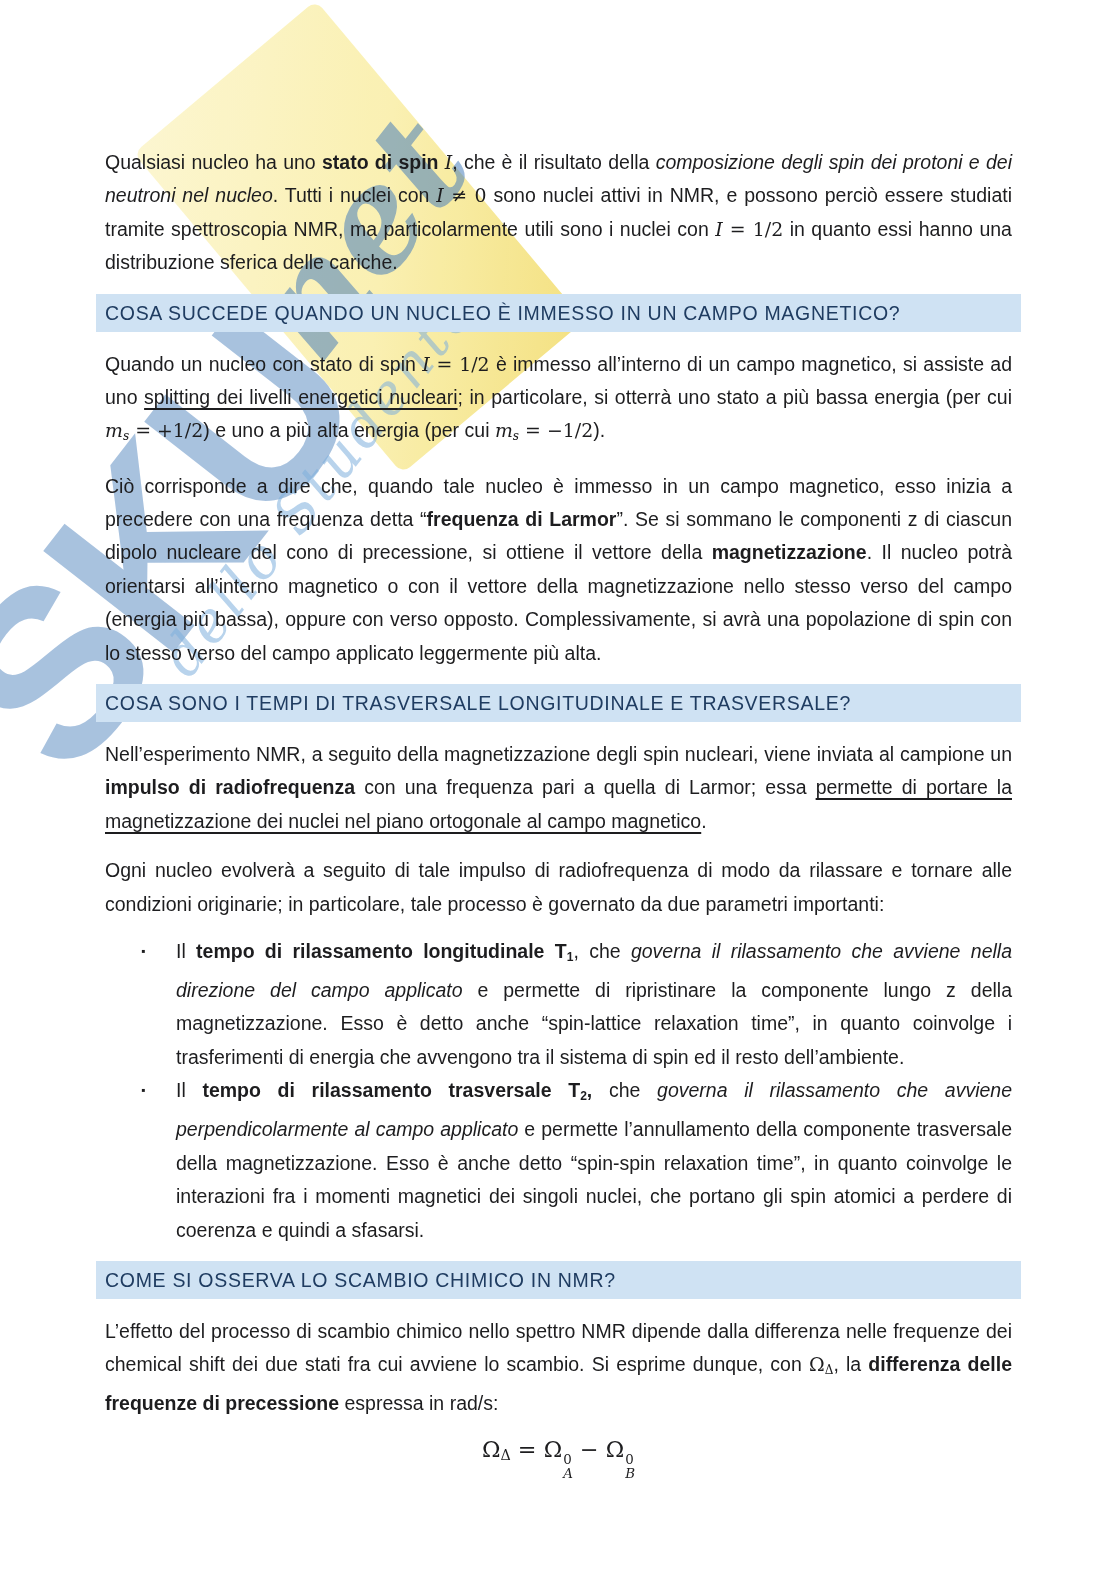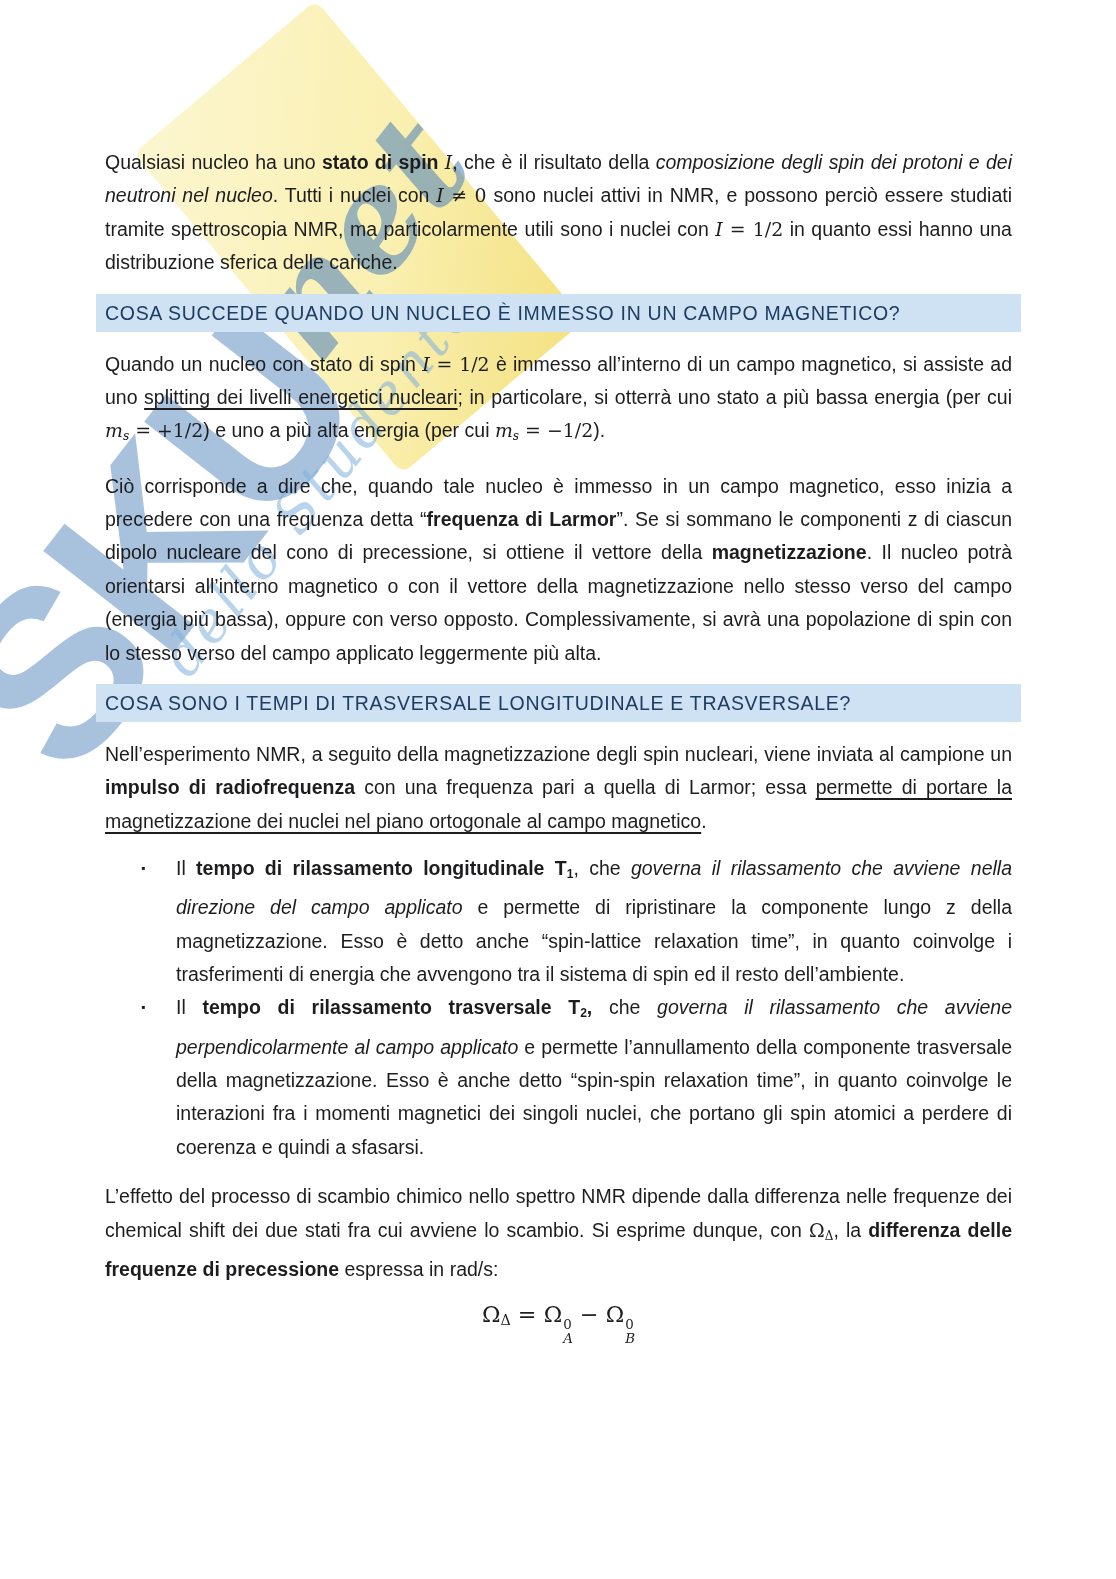--- a/index.html
+++ b/index.html
@@ -82,32 +82,34 @@
   <div class="content">
 
     <p><span class="seg">Qualsiasi nucleo ha uno </span><span class="seg b">stato di spin</span><span class="seg"> </span><span class="seg m">I</span><span class="seg">, che è il risultato della </span><span class="seg i">composizione degli spin dei protoni e dei neutroni nel nucleo</span><span class="seg">. Tutti i nuclei con </span><span class="seg m">I</span><span class="seg mu"> ≠ 0</span><span class="seg"> sono nuclei attivi in NMR, e possono perciò essere studiati tramite spettroscopia NMR, ma particolarmente utili sono i nuclei con </span><span class="seg m">I</span><span class="seg mu"> = 1/2</span><span class="seg"> in quanto essi hanno una distribuzione sferica delle cariche.</span></p>
 
     <h2 class="sec">COSA SUCCEDE QUANDO UN NUCLEO È IMMESSO IN UN CAMPO MAGNETICO?</h2>
     <p><span class="seg">Quando un nucleo con stato di spin </span><span class="seg m">I</span><span class="seg mu"> = 1/2</span><span class="seg"> è immesso all’interno di un campo magnetico, si assiste ad uno </span><span class="seg u">splitting dei livelli energetici nucleari</span><span class="seg">; in particolare, si otterrà uno stato a più bassa energia (per cui </span><span class="seg m">m</span><span class="seg m sub">s</span><span class="seg mu"> = +1/2</span><span class="seg">) e uno a più alta energia (per cui </span><span class="seg m">m</span><span class="seg m sub">s</span><span class="seg mu"> = −1/2</span><span class="seg">).</span></p>
     <p><span class="seg">Ciò corrisponde a dire che, quando tale nucleo è immesso in un campo magnetico, esso inizia a precedere con una frequenza detta “</span><span class="seg b">frequenza di Larmor</span><span class="seg">”. Se si sommano le componenti z di ciascun dipolo nucleare del cono di precessione, si ottiene il vettore della </span><span class="seg b">magnetizzazione</span><span class="seg">. Il nucleo potrà orientarsi all’interno magnetico o con il vettore della magnetizzazione nello stesso verso del campo (energia più bassa), oppure con verso opposto. Complessivamente, si avrà una popolazione di spin con lo stesso verso del campo applicato leggermente più alta.</span></p>
 
     <h2 class="sec">COSA SONO I TEMPI DI TRASVERSALE LONGITUDINALE E TRASVERSALE?</h2>
     <p><span class="seg">Nell’esperimento NMR, a seguito della magnetizzazione degli spin nucleari, viene inviata al campione un </span><span class="seg b">impulso di radiofrequenza</span><span class="seg"> con una frequenza pari a quella di Larmor; essa </span><span class="seg u">permette di portare la magnetizzazione dei nuclei nel piano ortogonale al campo magnetico</span><span class="seg">.</span></p>
+    <p><span class="seg">Ogni nucleo evolverà a seguito di tale impulso di radiofrequenza di modo da rilassare e tornare alle condizioni originarie; in particolare, tale processo è governato da due parametri importanti:</span></p>
 
     <ul class="bullets">
       <li>
         <span class="marker">▪</span>
         <span class="li-body"><span class="seg">Il </span><span class="seg b">tempo di rilassamento longitudinale T</span><span class="seg b sub">1</span><span class="seg">, che </span><span class="seg i">governa il rilassamento che avviene nella direzione del campo applicato</span><span class="seg"> e permette di ripristinare la componente lungo z della magnetizzazione. Esso è detto anche “spin-lattice relaxation time”, in quanto coinvolge i trasferimenti di energia che avvengono tra il sistema di spin ed il resto dell’ambiente.</span></span>
       </li>
       <li>
         <span class="marker">▪</span>
         <span class="li-body"><span class="seg">Il </span><span class="seg b">tempo di rilassamento trasversale T</span><span class="seg b sub">2</span><span class="seg b">,</span><span class="seg"> che </span><span class="seg i">governa il rilassamento che avviene perpendicolarmente al campo applicato</span><span class="seg"> e permette l’annullamento della componente trasversale della magnetizzazione. Esso è anche detto “spin-spin relaxation time”, in quanto coinvolge le interazioni fra i momenti magnetici dei singoli nuclei, che portano gli spin atomici a perdere di coerenza e quindi a sfasarsi.</span></span>
       </li>
     </ul>
 
+    <h2 class="sec">COME SI OSSERVA LO SCAMBIO CHIMICO IN NMR?</h2>
     <p><span class="seg">L’effetto del processo di scambio chimico nello spettro NMR dipende dalla differenza nelle frequenze dei chemical shift dei due stati fra cui avviene lo scambio. Si esprime dunque, con </span><span class="seg mu">Ω</span><span class="seg mu sub">Δ</span><span class="seg">, la </span><span class="seg b">differenza delle frequenze di precessione</span><span class="seg"> espressa in rad/s:</span></p>
 
     <div class="formula"><span class="seg mu">Ω</span><span class="seg mu sub">Δ</span><span class="seg mu"> = </span><span class="seg mu mf">Ω<span class="ss">
             <span class="up">0</span>
             <span class="dn">A</span>
           </span></span><span class="seg mu"> − </span><span class="seg mu mf">Ω<span class="ss">
             <span class="up">0</span>
             <span class="dn">B</span>
           </span></span></div>
 

